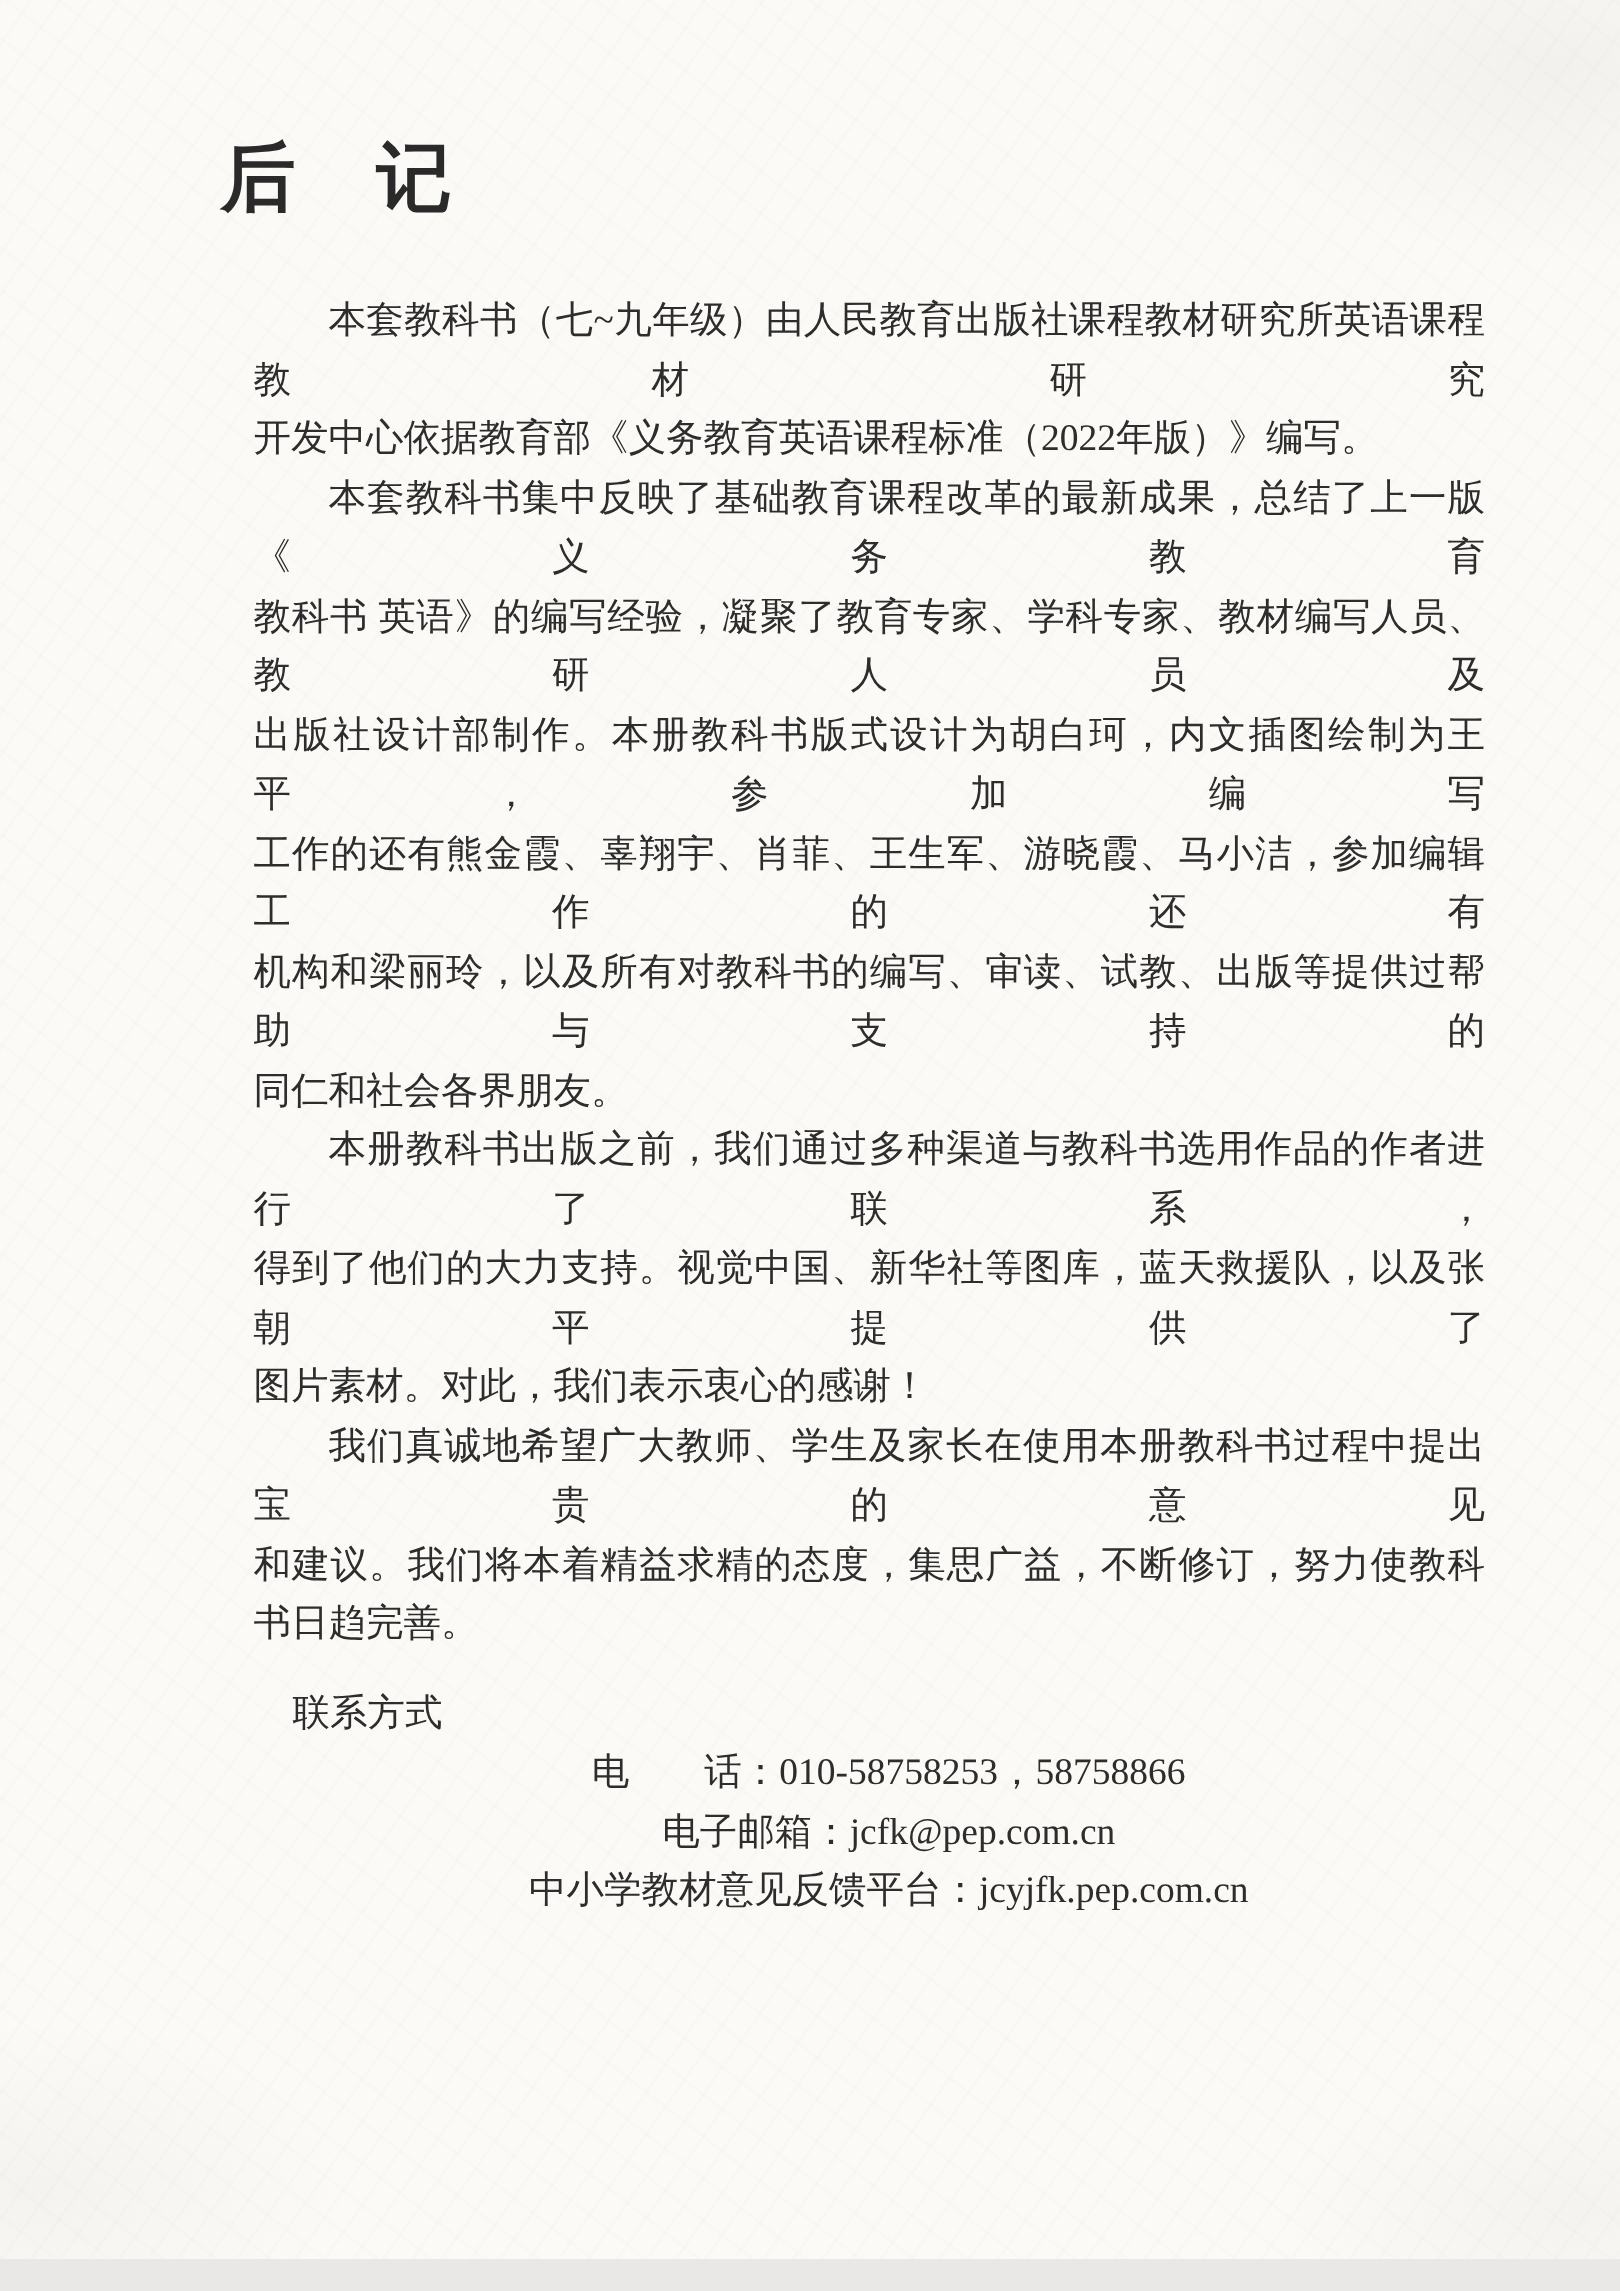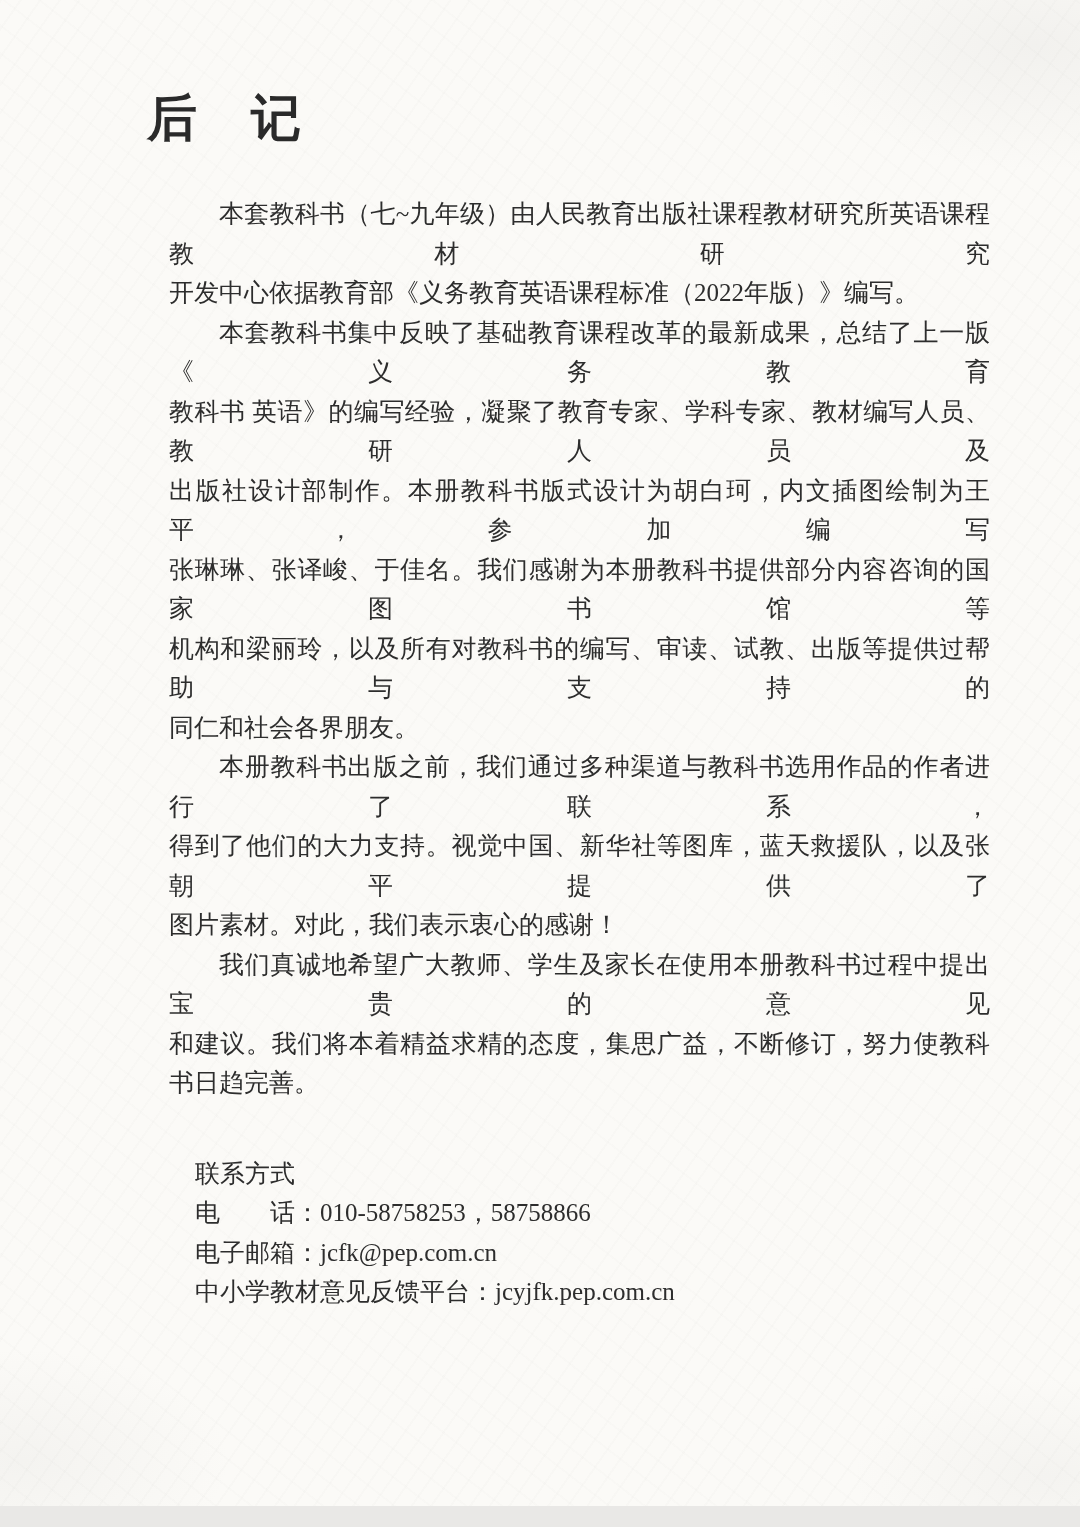--- a/index.html
+++ b/index.html
@@ -48,26 +48,26 @@
     font-size: 25px;
     line-height: 39.5px;
     text-align: justify;
     text-align-last: justify;
     white-space: normal;
     margin-left: 24px;
   }
   .line.para-first { text-indent: 2em; }
   .line.para-last { text-align-last: left; }
   .contact {
-    margin-top: 51px;
+    margin-top: 20px;
   }
   .contact .c-line {
     font-size: 25px;
     line-height: 39.5px;
-    text-align: left;
+    text-align: center;
     padding-left: 2em;
   }
   .contact .c-heading {
     font-size: 25px;
     line-height: 39.5px;
     padding-left: 2em;
   }
 </style>
 </head>
 <body>
@@ -76,21 +76,21 @@
   <div class="content">
 
     <h1 class="doc-title">后　记</h1>
 
     <div class="paragraphs">
         <div class="line para-first">本套教科书（七~九年级）由人民教育出版社课程教材研究所英语课程教材研究</div>
         <div class="line para-last">开发中心依据教育部《义务教育英语课程标准（2022年版）》编写。</div>
         <div class="line para-first">本套教科书集中反映了基础教育课程改革的最新成果，总结了上一版《义务教育</div>
         <div class="line">教科书 英语》的编写经验，凝聚了教育专家、学科专家、教材编写人员、教研人员及</div>
         <div class="line">出版社设计部制作。本册教科书版式设计为胡白珂，内文插图绘制为王平，参加编写</div>
-        <div class="line">张琳琳、张译峻、于佳名。我们感谢为本册教科书提供部分内容咨询的国家图书馆等</div>
+        <div class="line">工作的还有熊金霞、辜翔宇、肖菲、王生军、游晓霞、马小洁，参加编辑工作的还有</div>
         <div class="line">机构和梁丽玲，以及所有对教科书的编写、审读、试教、出版等提供过帮助与支持的</div>
         <div class="line para-last">同仁和社会各界朋友。</div>
         <div class="line para-first">本册教科书出版之前，我们通过多种渠道与教科书选用作品的作者进行了联系，</div>
         <div class="line">得到了他们的大力支持。视觉中国、新华社等图库，蓝天救援队，以及张朝平提供了</div>
         <div class="line para-last">图片素材。对此，我们表示衷心的感谢！</div>
         <div class="line para-first">我们真诚地希望广大教师、学生及家长在使用本册教科书过程中提出宝贵的意见</div>
         <div class="line para-last">和建议。我们将本着精益求精的态度，集思广益，不断修订，努力使教科书日趋完善。</div>
       </div>
 
     <div class="contact">

